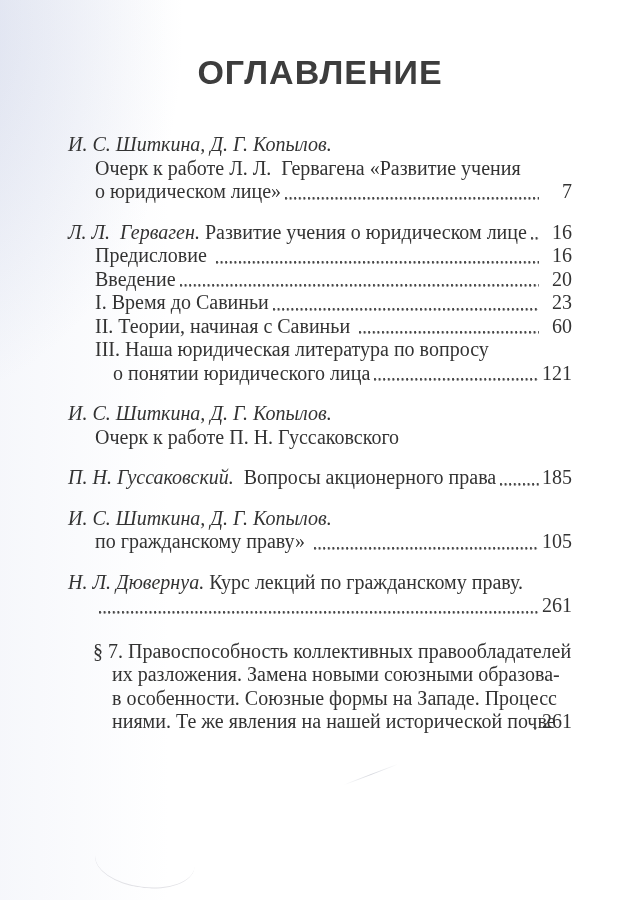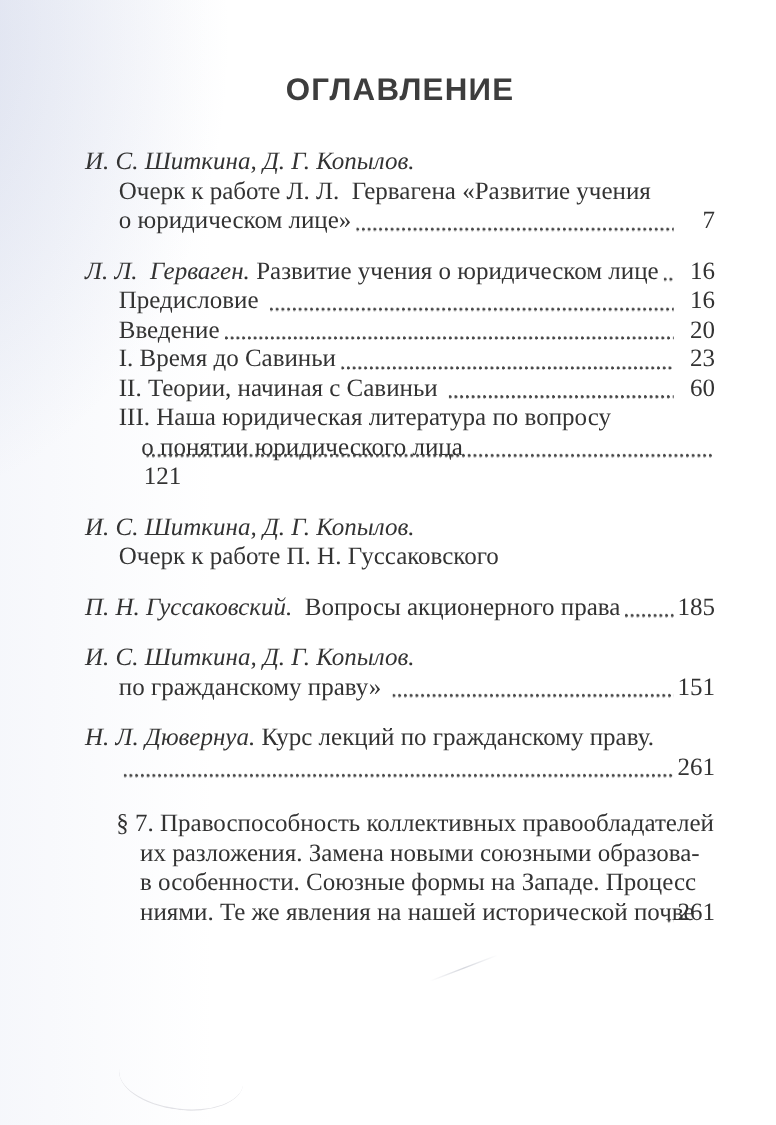--- a/index.html
+++ b/index.html
@@ -23,44 +23,44 @@
     background:
       radial-gradient(ellipse 380px 520px at -90px 30px, rgba(150,163,205,0.30), rgba(150,163,205,0) 72%),
       linear-gradient(to right, rgba(190,200,228,0.14), rgba(255,255,255,0) 170px);
   }
   .content{
     position:absolute;
     left:68px;top:56px;
     width:504px;
   }
   .title{
-    margin:0 0 30px 0;
+    margin:0 0 45px 0;
     text-align:center;
     font-family:"Liberation Sans","DejaVu Sans",sans-serif;
     font-weight:bold;
-    font-size:25px;
+    font-size:34px;
     line-height:32px;
     letter-spacing:1px;
     color:var(--title);
   }
   .toc{font-size:20px;}
   .entry{margin-top:17px;}
   .entry:first-child{margin-top:0;}
   .entry.para{margin-top:22px;}
   .line{
     display:flex;
     align-items:baseline;
     line-height:23.5px;
     white-space:nowrap;
   }
   .line .txt{flex:0 1 auto;min-width:0;}
   .line em{font-style:italic;}
   .ind-base{padding-left:0;}
   .ind-1{padding-left:27px;align-items:center;}
-  .ind-2{padding-left:45px;flex-direction:column;}
+  .ind-2{padding-left:45px;}
   .ind-para{padding-left:25px;}
   .ind-para-cont{padding-left:44px;}
   .leader{
     flex:1 1 auto;
     position:relative;
     min-width:10px;
     align-self:stretch;
   }
   .leader::after{
     content:"";
@@ -163,21 +163,21 @@
             <span class="pagenum">185</span>
           </div>
         </div>
         <div class="entry">
           <div class="line ind-base">
             <span class="txt"><em>И. С. Шиткина, Д. Г. Копылов.</em></span>
           </div>
           <div class="line ind-1">
             <span class="txt"><span>по гражданскому праву»&nbsp;</span></span>
             <span class="leader"></span>
-            <span class="pagenum">151</span>
+            <span class="pagenum">105</span>
           </div>
         </div>
         <div class="entry">
           <div class="line ind-base">
             <span class="txt"><em>Н. Л. Дювернуа.</em><span> Курс лекций по гражданскому праву.</span></span>
           </div>
           <div class="line ind-1">
             <span class="leader"></span>
             <span class="pagenum">261</span>
           </div>

